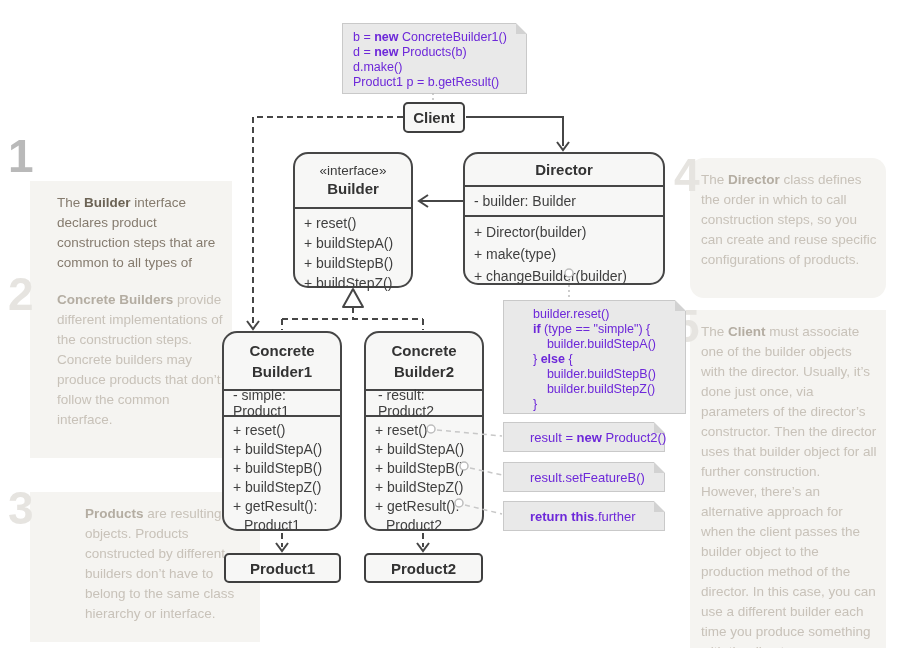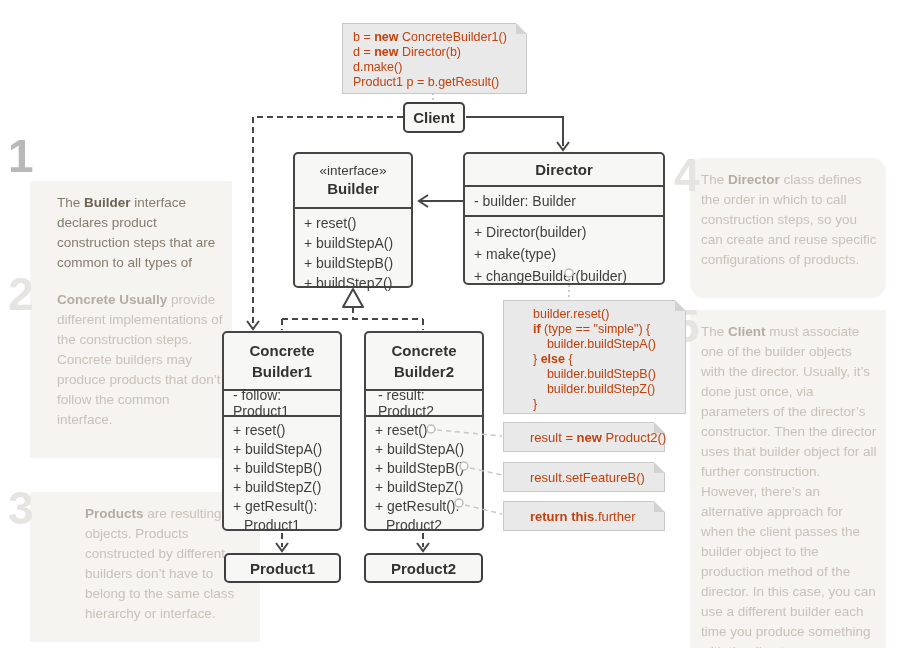--- a/index.html
+++ b/index.html
@@ -18,33 +18,33 @@
   .sn-p{margin:0;padding:12px 8px 10px 27px;font-size:13.5px;line-height:20px;}
   .sn-box.active .sn-p{color:#857b6e;}
   .sn-box.faded .sn-p{color:#c8c2b9;}
   .sn-box.active .bseg{color:#6c6355;}
   .sn-box.faded .bseg{color:#b4ada2;}
   .sn-box.right .sn-p{padding:12px 8px 10px 11px;}
   .bseg{font-weight:bold;}
   
   .code-note{
     position:absolute;background:#e9e9e9;border:1px solid #c9c9c9;z-index:2;
-    font-size:12.5px;line-height:15px;color:#c2410c;
+    font-size:12.5px;line-height:15px;color:#6d28d9;
   }
   .code-note::before{
     content:"";position:absolute;top:-1px;right:-1px;width:0;height:0;
     border-bottom:11px solid #d2d2d2;border-right:11px solid #ffffff;
   }
   .code-body{padding:6px 10px;}
   .code-line{white-space:pre;}
   .code-note.mini{display:flex;align-items:center;}
   .code-note.mini .code-line{padding:0 10px;font-size:13px;margin-left:16px;}
   
   .uml{
-    position:absolute;background:#f7f7f6;border:2px solid #464646;border-radius:5px;
+    position:absolute;background:#f7f7f6;border:2px solid #464646;border-radius:15px;
     z-index:2;box-sizing:border-box;
   }
   .uml-head{display:flex;flex-direction:column;align-items:center;justify-content:center;
     border-bottom:2px solid #464646;text-align:center;}
   .uml-stereo{font-size:13.5px;color:#3c3c3c;}
   .uml-title{font-size:15px;font-weight:bold;color:#333333;line-height:21px;}
   .uml-attr{border-bottom:2px solid #464646;display:flex;align-items:center;
     padding-left:9px;font-size:14px;}
   .uml-body{padding:4px 0 0 9px;font-size:14px;}
   .m{white-space:nowrap;}
@@ -69,42 +69,42 @@
 
 <div id="stage">
 
   <div class="sn-num active" style="left:8px;top:133px;">1</div>
   <div class="sn-box active" style="left:30px;top:137px;width:202px;height:108px;margin-top:44px;">
     <p class="sn-p"><span>The </span><span class="bseg">Builder</span><span> interface declares product construction steps that are common to all types of builders.</span></p>
   </div>
 
   <div class="sn-num faded" style="left:8px;top:271px;">2</div>
   <div class="sn-box faded" style="left:30px;top:278px;width:202px;height:180px;">
-    <p class="sn-p"><span class="bseg">Concrete Usually</span><span> provide different implementations of the construction steps. Concrete builders may produce products that don’t follow the common interface.</span></p>
+    <p class="sn-p"><span class="bseg">Concrete Builders</span><span> provide different implementations of the construction steps. Concrete builders may produce products that don’t follow the common interface.</span></p>
   </div>
 
   <div class="sn-num faded" style="left:8px;top:485px;">3</div>
   <div class="sn-box faded" style="left:30px;top:492px;width:202px;height:150px;padding-left:28px;">
     <p class="sn-p"><span class="bseg">Products</span><span> are resulting objects. Products constructed by different builders don’t have to belong to the same class hierarchy or interface.</span></p>
   </div>
 
   <div class="sn-num faded" style="left:674px;top:152px;">4</div>
   <div class="sn-box faded right" style="left:690px;top:158px;width:196px;height:140px;border-radius:14px;">
     <p class="sn-p"><span>The </span><span class="bseg">Director</span><span> class defines the order in which to call construction steps, so you can create and reuse specific configurations of products.</span></p>
   </div>
 
   <div class="sn-num faded" style="left:674px;top:303px;">5</div>
   <div class="sn-box faded right" style="left:690px;top:310px;width:196px;height:338px;">
     <p class="sn-p"><span>The </span><span class="bseg">Client</span><span> must associate one of the builder objects with the director. Usually, it’s done just once, via parameters of the director’s constructor. Then the director uses that builder object for all further construction. However, there’s an alternative approach for when the client passes the builder object to the production method of the director. In this case, you can use a different builder each time you produce something with the director.</span></p>
   </div>
 
   <div class="code-note" style="left:342px;top:23px;width:183px;height:69px;">
     <div class="code-body">
       <div class="code-line"><span>b = </span><span class="bseg">new</span><span> ConcreteBuilder1()</span></div>
-      <div class="code-line"><span>d = </span><span class="bseg">new</span><span> Director(b)</span></div>
+      <div class="code-line"><span>d = </span><span class="bseg">new</span><span> Products(b)</span></div>
       <div class="code-line"><span>d.make()</span></div>
       <div class="code-line"><span>Product1 p = b.getResult()</span></div>
     </div>
   </div>
 
   <div class="simplebox" style="left:403px;top:102px;width:62px;height:31px;">
       <span>Client</span>
     </div>
 
   <div class="uml" style="left:293px;top:152px;width:120px;height:136px;">
@@ -133,21 +133,21 @@
       <div class="m">+ changeBuilder(builder)</div>
     </div>
   </div>
 
   <div class="uml" style="left:222px;top:331px;width:120px;height:200px;">
     <div class="uml-head" style="height:56px;">
       <div class="uml-title">Concrete</div>
       <div class="uml-title">Builder1</div>
     </div>
     <div class="uml-attr" style="height:24px;">
-        <span>- follow: Product1</span>
+        <span>- simple: Product1</span>
       </div>
     <div class="uml-body" style="line-height:19px;">
       <div class="m">+ reset()</div>
       <div class="m">+ buildStepA()</div>
       <div class="m">+ buildStepB()</div>
       <div class="m">+ buildStepZ()</div>
       <div class="m">+ getResult():</div>
       <div class="m wrap">Product1</div>
     </div>
   </div>

